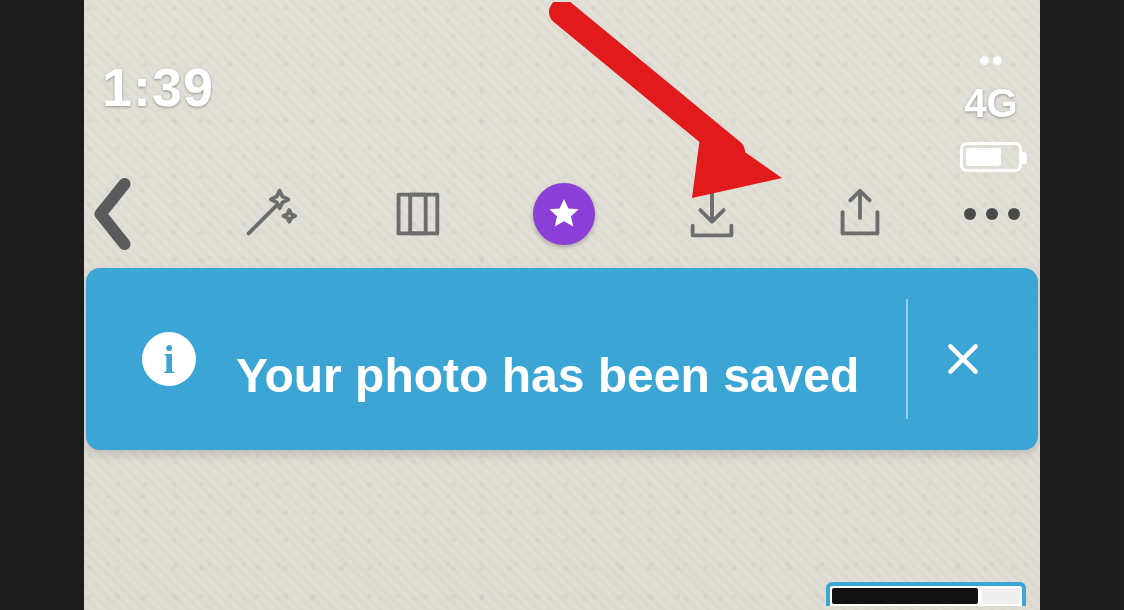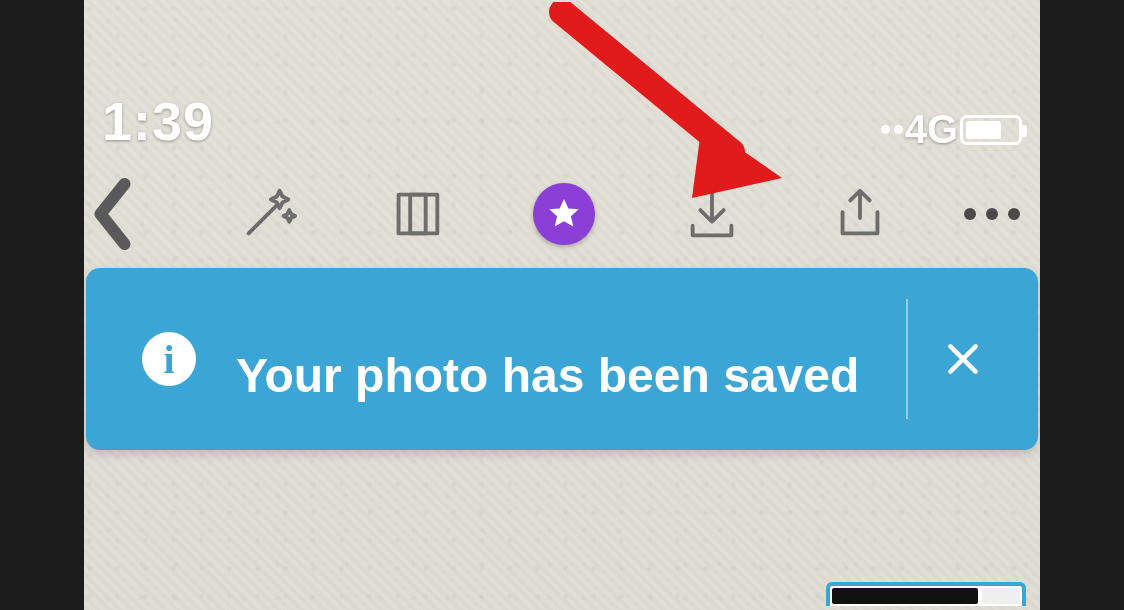--- a/index.html
+++ b/index.html
@@ -29,36 +29,36 @@
       repeating-linear-gradient(45deg, rgba(0,0,0,.02) 0 4px, transparent 4px 8px),
       linear-gradient(#e2e0d7, #dfddd4);
     pointer-events: none;
   }
   .status-bar {
     position: absolute;
     top: 56px;
     left: 0; right: 0;
     height: 48px;
     display: flex;
-    align-items: flex-end;
+    align-items: flex-start;
     padding: 0 18px;
     color: #fff;
     text-shadow: 0 1px 3px rgba(0,0,0,.35);
-    margin-top: 48px;
   }
   .clock {
     font-size: 54px;
     font-weight: 600;
     letter-spacing: 1px;
   }
   .status-right {
     margin-left: auto;
     display: flex;
     align-items: center;
-    gap: 2px;
+    gap: 16px;
+    flex-direction: column;
   }
   .net-label {
     font-size: 40px;
     font-weight: 700;
   }
   .signal-dots {
     display: flex;
     align-items: flex-end;
     gap: 4px;
     opacity: .9;

